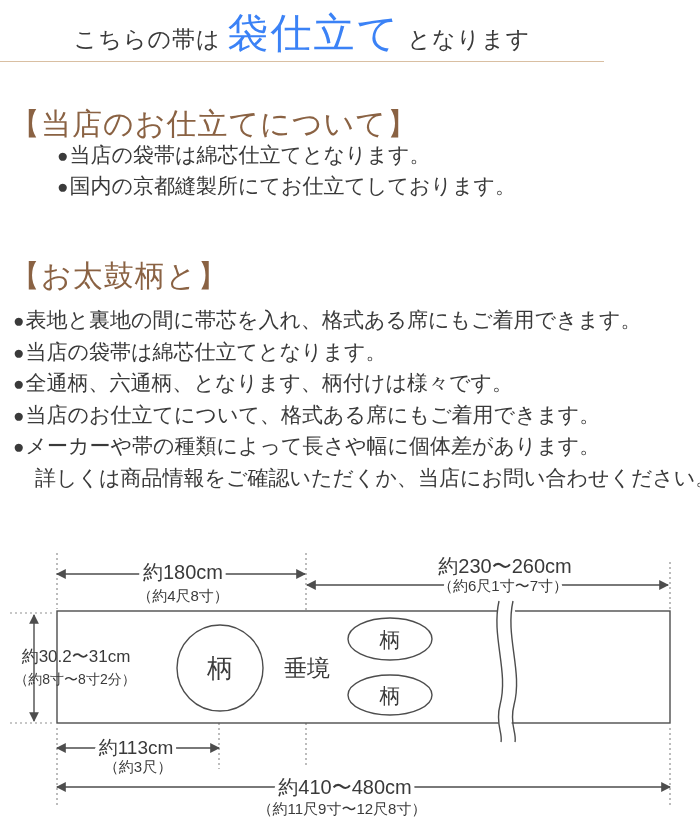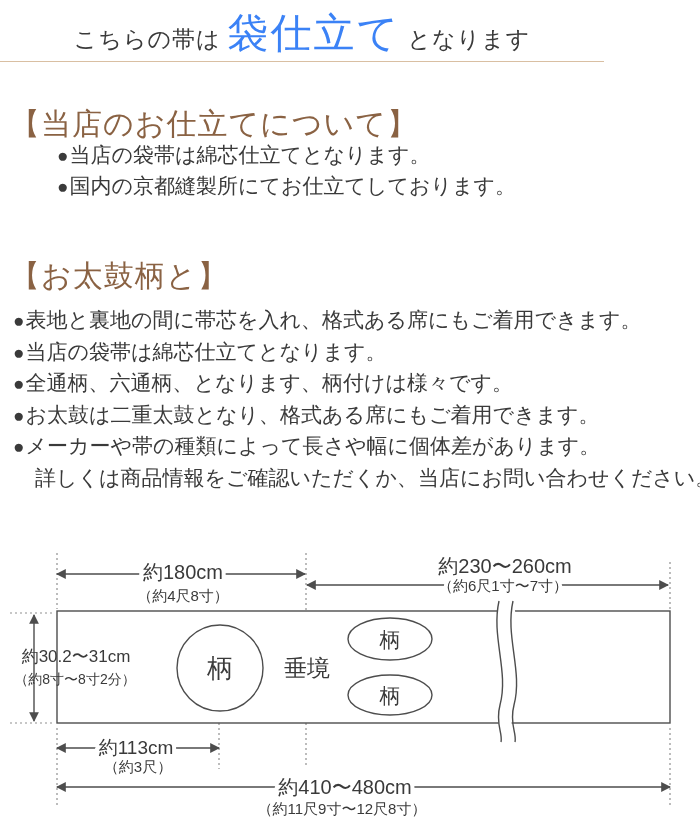--- a/index.html
+++ b/index.html
@@ -55,21 +55,21 @@
   <div class="bullets b1">
     <div class="bullet"><span class="mark">●</span><span>当店の袋帯は綿芯仕立てとなります。</span></div>
     <div class="bullet"><span class="mark">●</span><span>国内の京都縫製所にてお仕立てしております。</span></div>
   </div>
 
   <div class="sec-title s2-title">【お太鼓柄と】</div>
   <div class="bullets b2">
     <div class="bullet"><span class="mark">●</span><span>表地と裏地の間に帯芯を入れ、格式ある席にもご着用できます。</span></div>
     <div class="bullet"><span class="mark">●</span><span>当店の袋帯は綿芯仕立てとなります。</span></div>
     <div class="bullet"><span class="mark">●</span><span>全通柄、六通柄、となります、柄付けは様々です。</span></div>
-    <div class="bullet"><span class="mark">●</span><span>お太鼓は二重太鼓となり、格式ある席にもご着用できます。</span></div>
+    <div class="bullet"><span class="mark">●</span><span>当店のお仕立てについて、格式ある席にもご着用できます。</span></div>
     <div class="bullet"><span class="mark">●</span><span>メーカーや帯の種類によって長さや幅に個体差があります。</span></div>
     <div class="note">詳しくは商品情報をご確認いただくか、当店にお問い合わせください。</div>
   </div>
 
   <svg class="diagram" width="700" height="295" viewBox="0 0 700 295">
     <defs>
       <marker id="ah" viewBox="0 0 10 10" refX="9" refY="5" markerWidth="9" markerHeight="7" orient="auto-start-reverse">
         <path d="M0,0 L10,5 L0,10 z" fill="#4d4d4d"></path>
       </marker>
     </defs>

